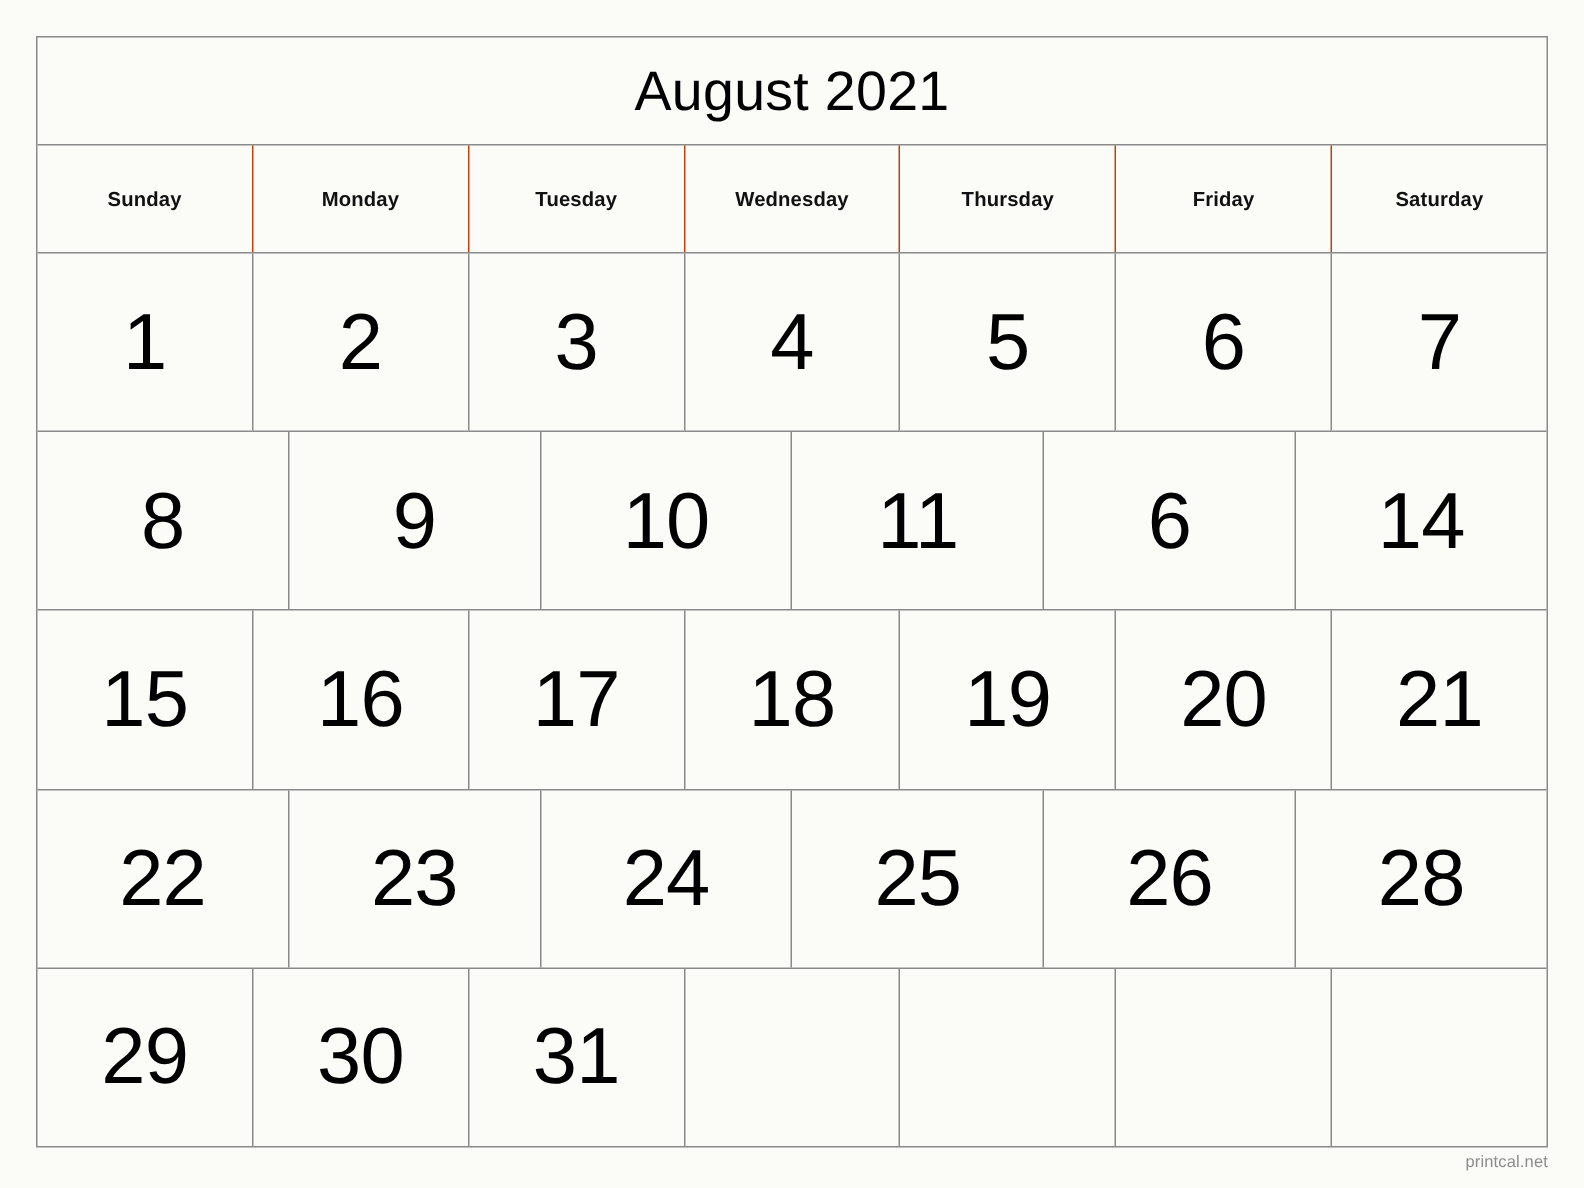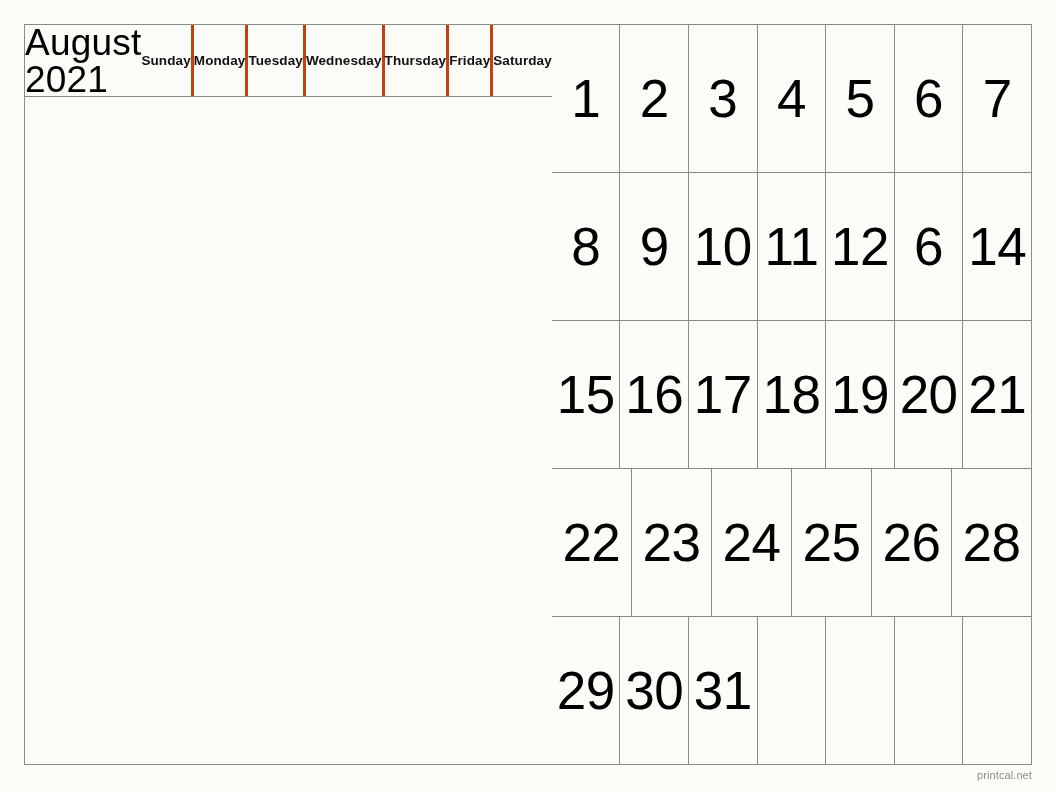--- a/index.html
+++ b/index.html
@@ -24,21 +24,21 @@
   .calendar {
     position: absolute;
     left: 24px;
     top: 24px;
     width: 1008px;
     height: 741px;
     box-sizing: border-box;
     border: 1px solid #8a8a8a;
     background: #fbfcf8;
     display: flex;
-    flex-direction: row;
+    flex-direction: column;
   }
 
   
   .title-row {
     height: 72px;
     flex: 0 0 72px;
     box-sizing: border-box;
     border-bottom: 1px solid #8a8a8a;
     display: flex;
     align-items: center;
@@ -56,21 +56,21 @@
   .weekday-row {
     height: 72px;
     flex: 0 0 72px;
     box-sizing: border-box;
     border-bottom: 1px solid #8a8a8a;
     display: flex;
   }
   .weekday-cell {
     flex: 1 1 0;
     box-sizing: border-box;
-    border-right: 3px solid #c2410c;
+    border-right: 1px solid #c2410c;
     display: flex;
     align-items: center;
     justify-content: center;
   }
   .weekday-cell:last-child {
     border-right: none;
   }
   .weekday-label {
     font-size: 13.5px;
     font-weight: bold;
@@ -195,23 +195,20 @@
         <div class="day-cell">
           <span class="day-number">9</span>
         </div>
         <div class="day-cell">
           <span class="day-number">10</span>
         </div>
         <div class="day-cell">
           <span class="day-number">11</span>
         </div>
         <div class="day-cell">
-          <span class="day-number">12</span>
-        </div>
-        <div class="day-cell">
           <span class="day-number">6</span>
         </div>
         <div class="day-cell">
           <span class="day-number">14</span>
         </div>
       </div>
 
       <div class="week-row">
         <div class="day-cell">
           <span class="day-number">15</span>

